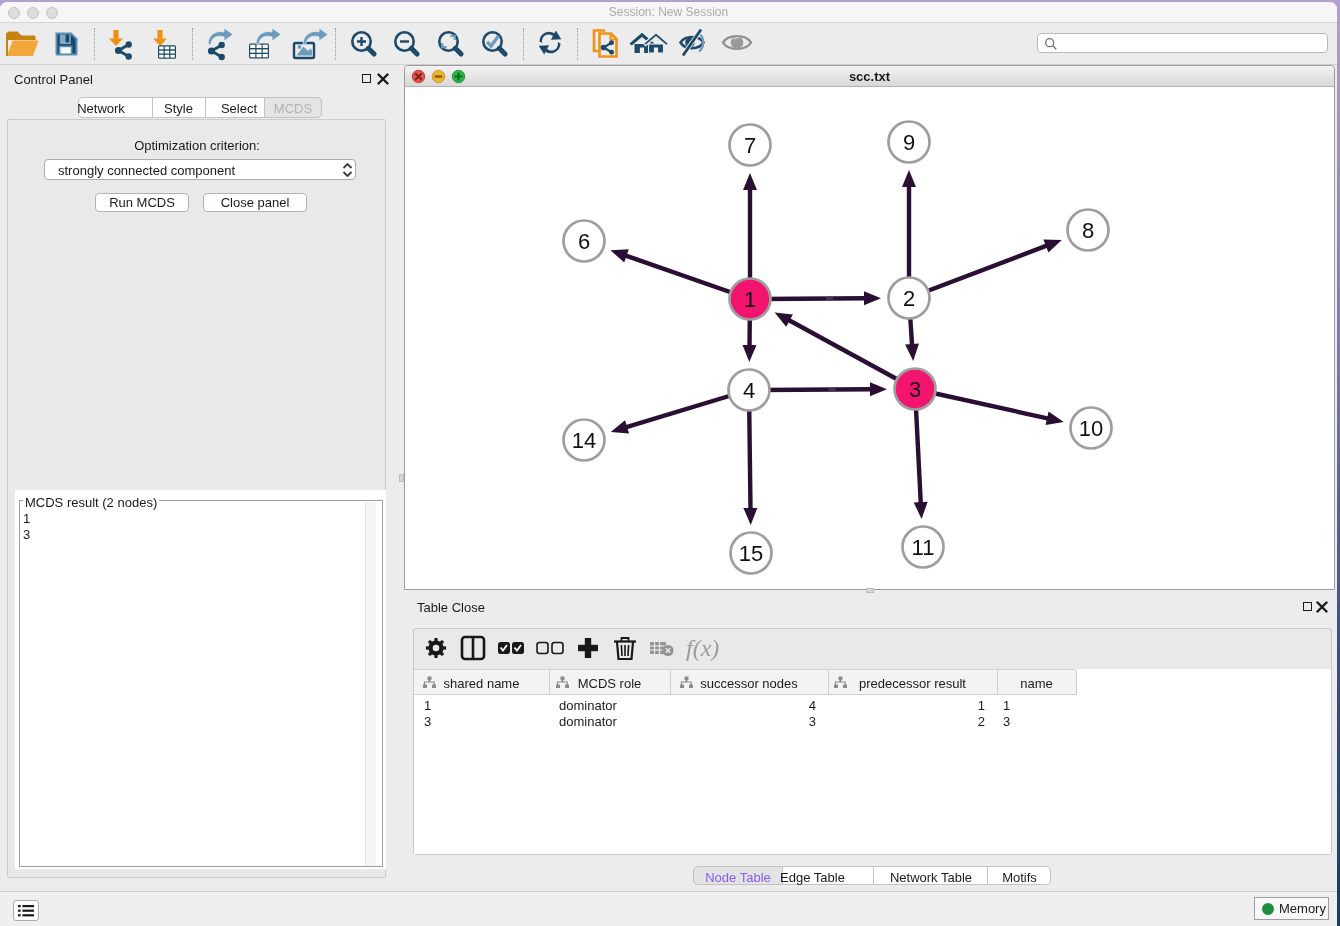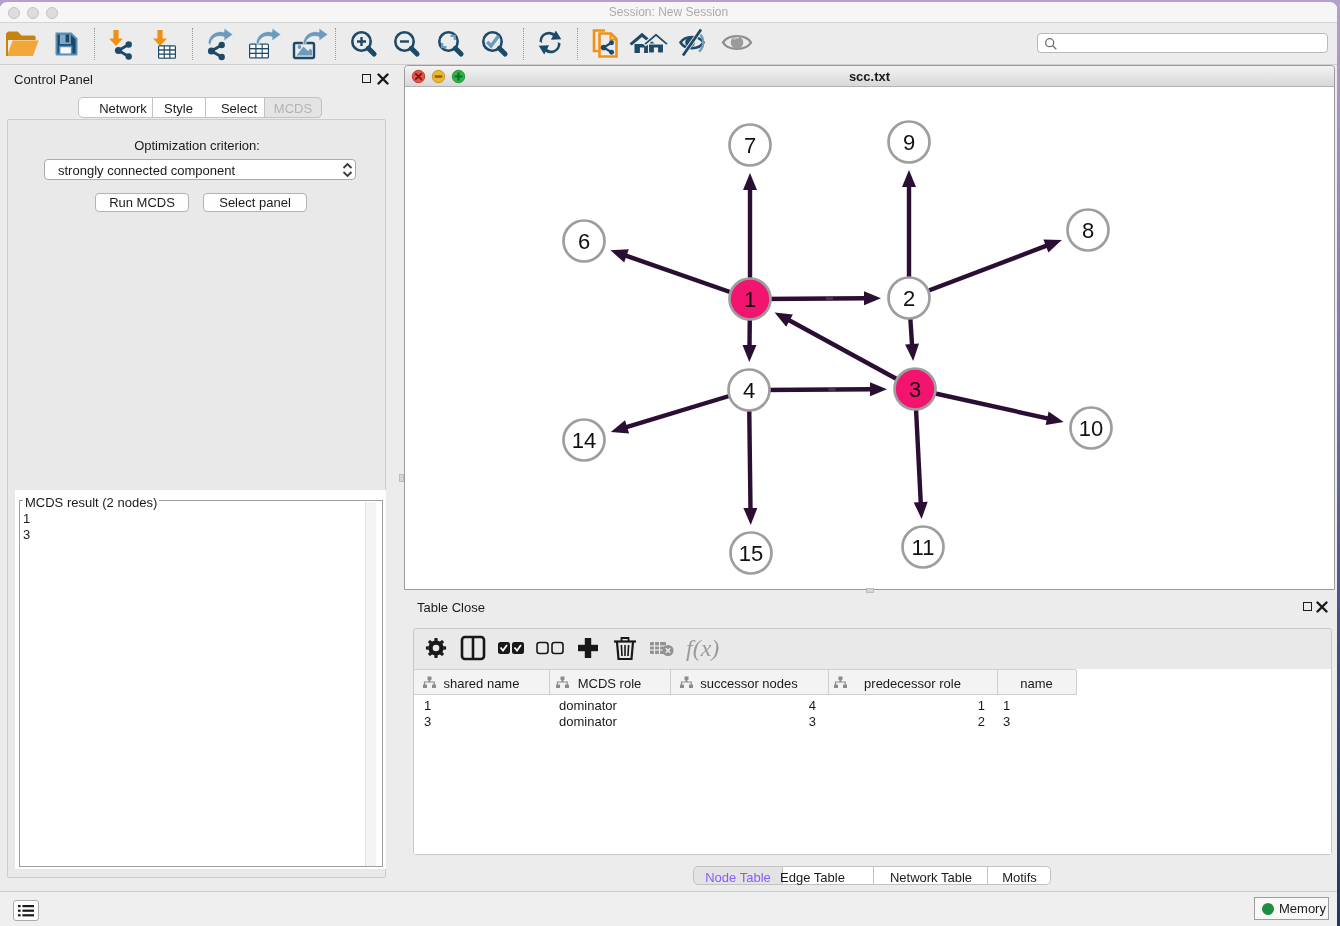--- a/index.html
+++ b/index.html
@@ -145,37 +145,37 @@
     <line x1="10" y1="10" x2="14" y2="14" stroke="#6e6e6e" stroke-width="1.5"></line>
   </svg>
 
 <div class="abs t13" style="left:14px;top:72px;">Control Panel</div>
 <div class="abs" style="left:362px;top:74px;width:9px;height:9px;border:1.6px solid #1a1a1a;"></div>
 <svg class="abs" style="left:377px;top:73px;" width="12" height="12" viewBox="0 0 12 12">
     <path d="M1.5,1.5 L10.5,10.5 M10.5,1.5 L1.5,10.5" stroke="#1a1a1a" stroke-width="2.4" stroke-linecap="round"></path>
   </svg>
 
 <div class="abs" style="left:78px;top:97px;width:244px;height:21px;background:#fff;border:1px solid #c2c2c2;border-radius:5px;"></div>
-<div class="abs t13" style="left:86px;top:101px;width:74px;text-align:center;">Network</div>
+<div class="abs t13" style="left:64px;top:101px;width:74px;text-align:center;">Network</div>
 <div class="abs" style="left:152px;top:97px;width:1px;height:21px;background:#c2c2c2;"></div>
 <div class="abs t13" style="left:152px;top:101px;width:53px;text-align:center;">Style</div>
 <div class="abs" style="left:205px;top:97px;width:1px;height:21px;background:#c2c2c2;"></div>
 <div class="abs t13" style="left:205px;top:101px;width:68px;text-align:center;">Select</div>
 <div class="abs" style="left:264px;top:97px;width:58px;height:21px;background:#e4e4e4;border:1px solid #c2c2c2;border-radius:0 5px 5px 0;"></div>
 <div class="abs t13" style="left:264px;top:101px;width:58px;text-align:center;color:#b3b3b3;">MCDS</div>
 
 <div class="abs" style="left:7px;top:119px;width:379px;height:759px;background:#e9e9e9;border:1px solid #cccccc;border-radius:2px;"></div>
 <div class="abs t13" style="left:8px;top:138px;width:378px;text-align:center;">Optimization criterion:</div>
 <div class="abs" style="left:44px;top:159px;width:312px;height:21px;background:#fff;border:1px solid #ababab;border-radius:4px;"></div>
 <div class="abs t13" style="left:58px;top:163px;">strongly connected component</div>
 <svg class="abs" style="left:342px;top:163px;" width="11" height="14" viewBox="0 0 11 14">
     <path d="M1.5,5 L5.5,1 L9.5,5 M1.5,9 L5.5,13 L9.5,9" stroke="#3c3c3c" stroke-width="1.8" fill="none"></path>
   </svg>
 <div class="abs t13" style="left:95px;top:193px;width:94px;height:19px;background:#fefefe;border:1px solid #b3b3b3;border-radius:4px;text-align:center;line-height:18px;">Run MCDS</div>
-<div class="abs t13" style="left:203px;top:193px;width:104px;height:19px;background:#fefefe;border:1px solid #b3b3b3;border-radius:4px;text-align:center;line-height:18px;">Select panel</div>
+<div class="abs t13" style="left:203px;top:193px;width:104px;height:19px;background:#fefefe;border:1px solid #b3b3b3;border-radius:4px;text-align:center;line-height:18px;">Close panel</div>
 
 <div class="abs" style="left:15px;top:490px;width:371px;height:379px;background:#fff;"></div>
 <div class="abs" style="left:19px;top:500px;width:364px;height:367px;border:1px solid #9e9e9e;"></div>
 <div class="abs t13" style="left:23px;top:495px;background:#fff;padding:0 2px;">MCDS result (2 nodes)</div>
 <div class="abs t13" style="left:23px;top:511px;">1</div>
 <div class="abs t13" style="left:23px;top:527px;">3</div>
 <div class="abs" style="left:365px;top:502px;width:11px;height:364px;background:#f4f4f4;border-left:1px solid #e2e2e2;"></div>
 
 <div class="abs" style="left:404px;top:65px;width:931px;height:525px;background:#fff;border:1px solid #9b9b9b;border-radius:4px 4px 0 0;"></div>
 <div class="abs" style="left:405px;top:66px;width:929px;height:21px;background:linear-gradient(#f3f3f3,#d8d8d8);border-bottom:1px solid #b2b2b2;border-radius:4px 4px 0 0;"></div>
@@ -329,21 +329,21 @@
 <div class="abs t13" style="left:670px;top:676px;width:158px;text-align:center;">successor nodes</div>
 <div class="abs" style="left:828px;top:670px;width:1px;height:25px;background:#cfcfcf;"></div>
 <svg class="abs" style="left:834px;top:676px;" width="13" height="13" viewBox="0 0 13 13">
     <g fill="#8b8b8b">
       <rect x="4.5" y="0.5" width="4" height="3.4"></rect>
       <rect x="0" y="8.6" width="4" height="3.4"></rect>
       <rect x="9" y="8.6" width="4" height="3.4"></rect>
       <path d="M6,3 L6,6 L1.5,6 L1.5,9 M6.8,3 L6.8,6 L11.2,6 L11.2,9" stroke="#8b8b8b" stroke-width="1.2" fill="none"></path>
     </g>
   </svg>
-<div class="abs t13" style="left:828px;top:676px;width:169px;text-align:center;">predecessor role</div>
+<div class="abs t13" style="left:828px;top:676px;width:169px;text-align:center;">predecessor result</div>
 <div class="abs" style="left:997px;top:670px;width:1px;height:25px;background:#cfcfcf;"></div>
 <div class="abs t13" style="left:997px;top:676px;width:79px;text-align:center;">name</div>
 <div class="abs" style="left:1076px;top:670px;width:1px;height:25px;background:#cfcfcf;"></div>
 
 <div class="abs" style="left:414px;top:696px;width:917px;height:158px;background:#fff;"></div>
 <div class="abs t13" style="left:424px;top:698px;">1</div>
 <div class="abs t13" style="left:559px;top:698px;">dominator</div>
 <div class="abs t13" style="left:670px;top:698px;width:146px;text-align:right;">4</div>
 <div class="abs t13" style="left:828px;top:698px;width:157px;text-align:right;">1</div>
 <div class="abs t13" style="left:1003px;top:698px;">1</div>

